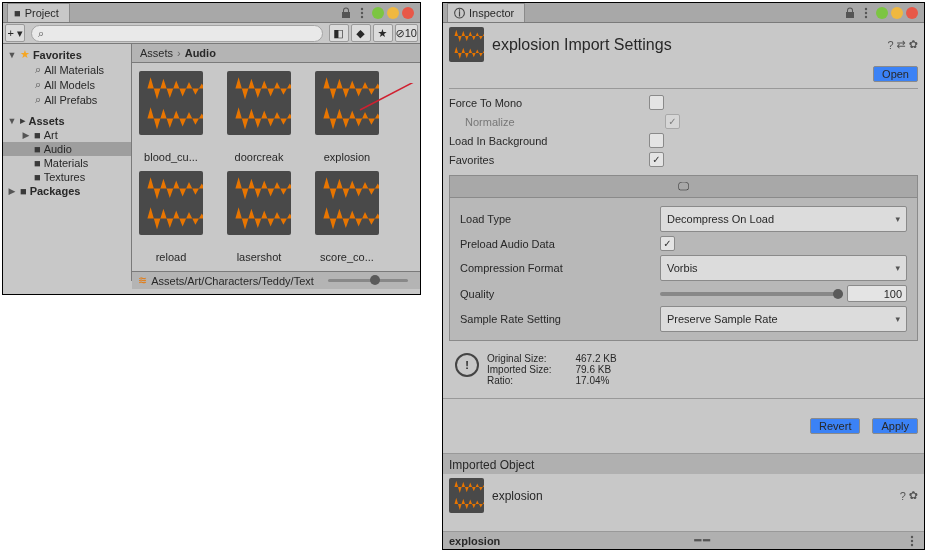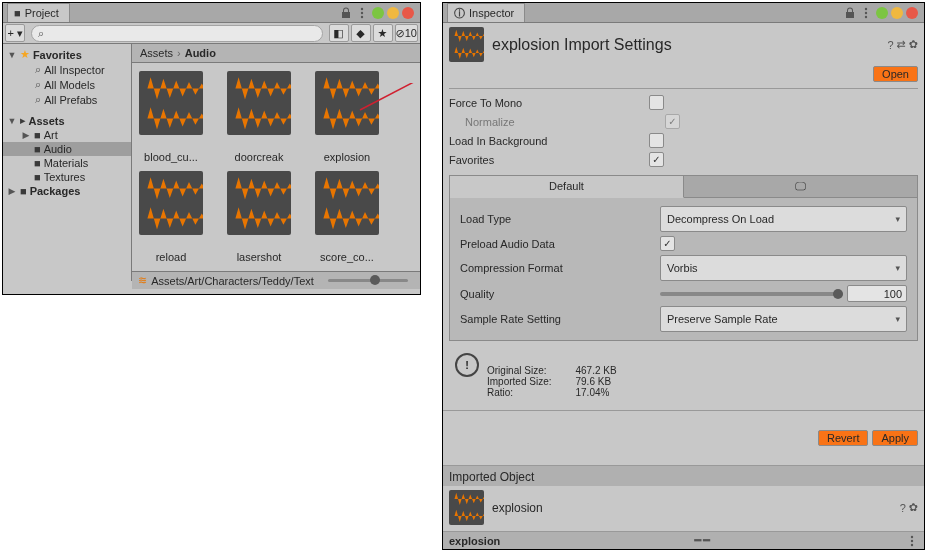--- a/index.html
+++ b/index.html
@@ -168,25 +168,26 @@
   gap: 8px;
 }
 .wave-icon {
   width: 35px; height: 35px; background: #494949; border-radius: 2px;
   position: relative; overflow: hidden;
 }
 .head-title { font-size: 16px; }
 .head-right { margin-left: auto; display: flex; gap: 3px; color: #555; align-items: center;}
 .open-btn-row { display: flex; justify-content: flex-end; padding: 0 6px 6px; }
 .btn {
-  background: #f97316;
+  background: #3b82f6;
   border: 1px solid #8a8a8a;
   border-radius: 2px;
   padding: 1px 8px;
   font-size: 11px;
+  margin-left: 8px;
 }
 
 .hr { border-top: 1px solid #999; margin: 0 6px 4px; }
 
 .prop-row {
   display: flex;
   align-items: center;
   padding: 2px 6px;
 }
 .prop-label { width: 200px; }
@@ -243,21 +244,21 @@
   display: flex;
   gap: 8px;
   margin: 6px 6px 0;
   padding: 6px;
   align-items: flex-start;
 }
 .warn-icon {
   width: 20px; height: 20px; border-radius: 50%; border: 2px solid #444;
   display: flex; align-items: center; justify-content: center; font-weight: bold;
 }
-.summary-cols { display: flex; gap: 24px; font-size: 10px; margin-top: 12px; }
+.summary-cols { display: flex; gap: 24px; font-size: 10px; }
 
 .apply-row { display: flex; justify-content: flex-end; padding: 19px 6px; gap: 4px; border-top: 1px solid #999; margin-top: 6px; }
 
 .imp-section {
   border-top: 1px solid #999;
   padding: 4px 6px 2px;
   background: #b0b0b0;
   font-size: 12px;
 }
 .imp-head {
@@ -348,21 +349,21 @@
 
   <div class="proj-body">
     <div class="proj-tree">
       <div class="tree-row">
         <span class="twist">▼</span>
         <span class="star">★</span>
         <span style="font-weight:bold">Favorites</span>
       </div>
       <div class="tree-row indent2">
           <span class="mag">⌕</span>
-          <span>All Inspector</span>
+          <span>All Materials</span>
         </div>
       <div class="tree-row indent2">
           <span class="mag">⌕</span>
           <span>All Models</span>
         </div>
       <div class="tree-row indent2">
           <span class="mag">⌕</span>
           <span>All Prefabs</span>
         </div>
 
@@ -544,21 +545,20 @@
     <span class="prop-label">Load In Background</span>
     <span class="chk"></span>
   </div>
   <div class="prop-row">
     <span class="prop-label">Favorites</span>
     <span class="chk checked"></span>
   </div>
 
   <div class="settings-box">
     <div class="tabset">
-      <div class="ts active">Default</div>
       <div class="ts"><span>🖵</span></div>
     </div>
     <div class="settings-body">
       <div class="prop-row">
         <span class="prop-label">Load Type</span>
         <div class="dropdown">
           <span>Decompress On Load</span>
           <span class="dd-arrow">▾</span>
         </div>
       </div>

